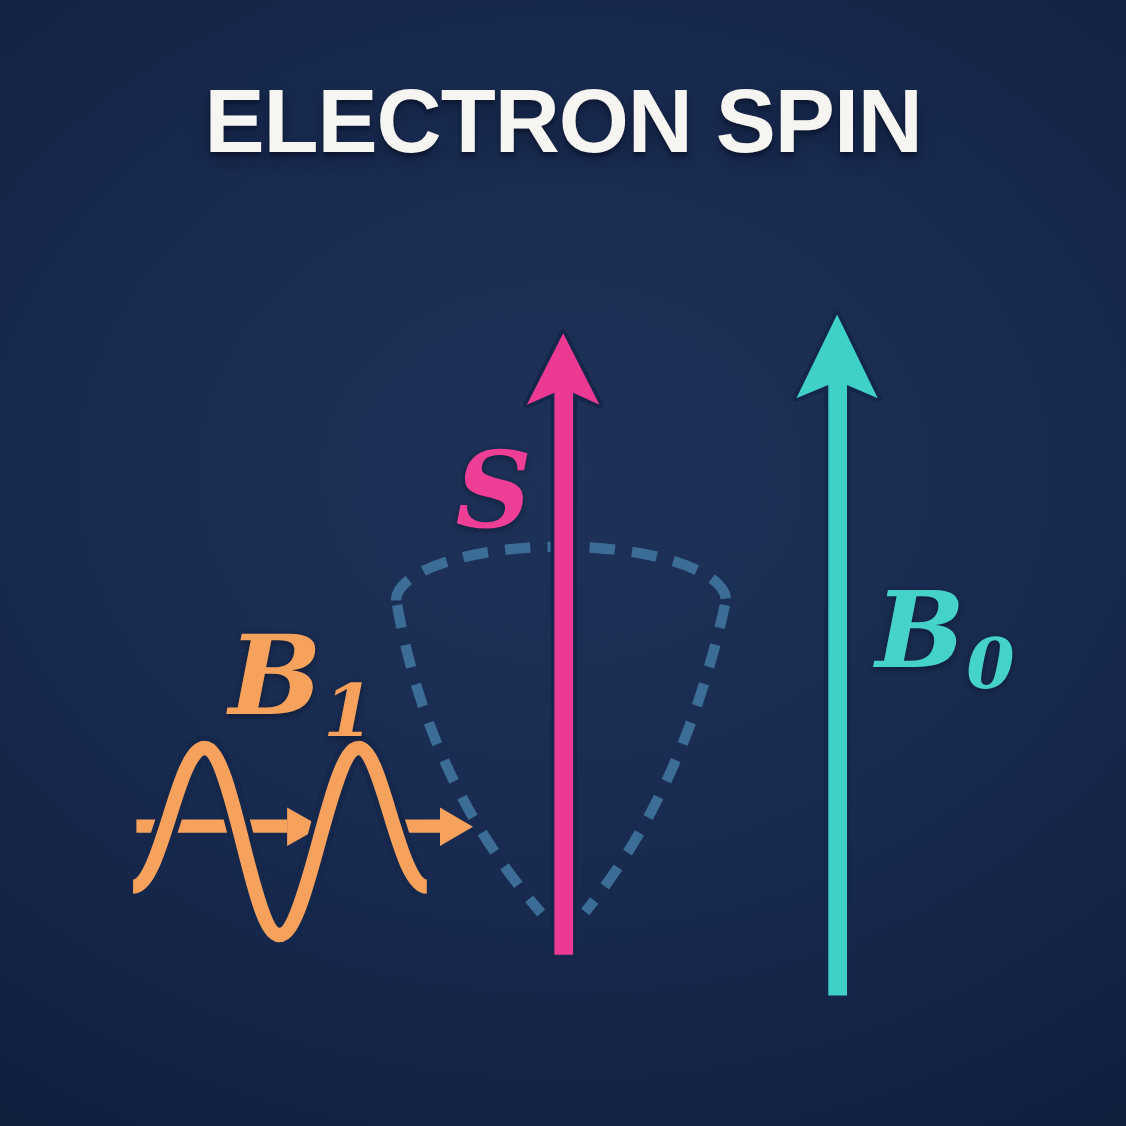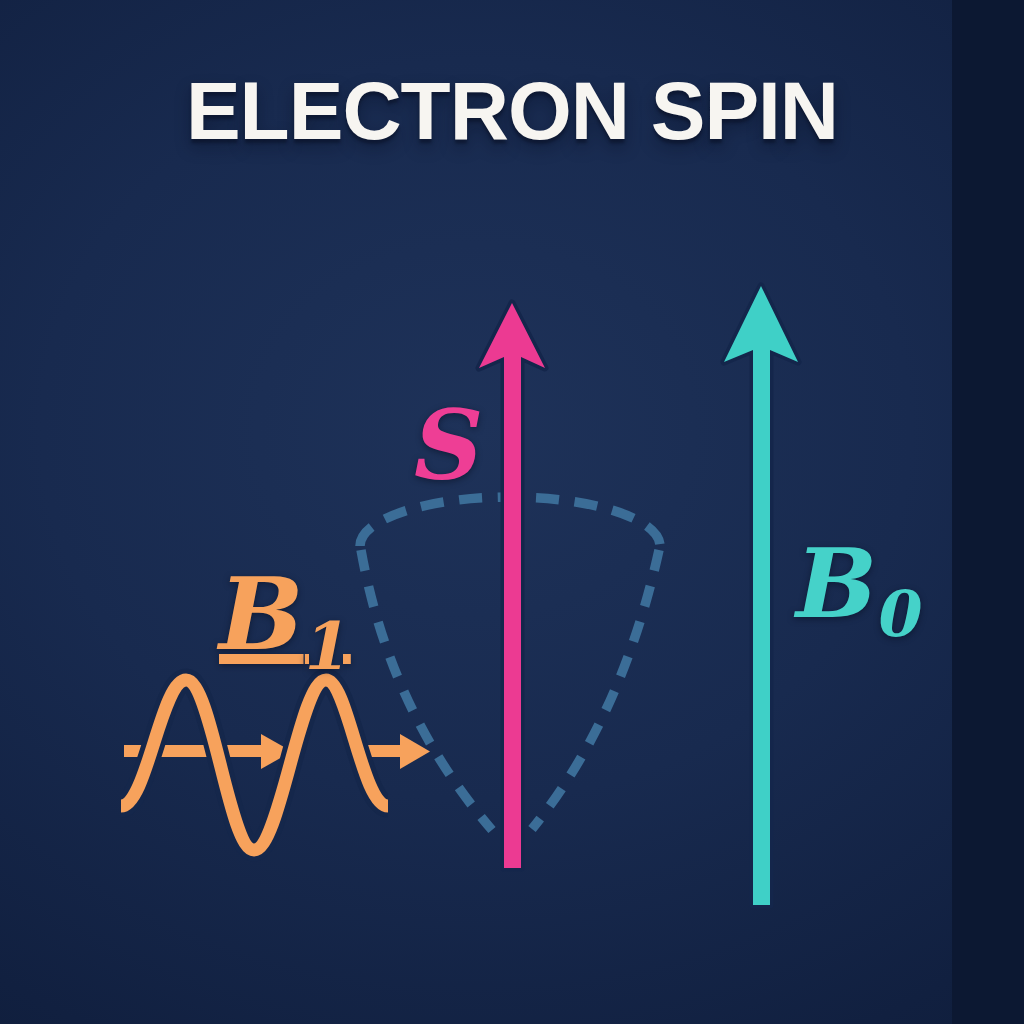--- a/index.html
+++ b/index.html
@@ -2,21 +2,21 @@
 <html><head>
 <meta charset="utf-8">
 <style>
   html, body {
     margin: 0;
     padding: 0;
     background: #0c1832;
   }
   .stage {
     position: relative;
-    width: 952px;
+    width: 1024px;
     height: 1024px;
     overflow: hidden;
     font-family: "Liberation Sans", sans-serif;
     background:
       radial-gradient(ellipse 120% 95% at 50% 42%,
         #1e3259 0%, #182a4f 38%, #112040 70%, #0c1832 100%);
   }
   .title {
     position: absolute;
     top: 66px;
@@ -45,22 +45,22 @@
     white-space: nowrap;
     text-shadow: 0 2px 6px rgba(6,12,28,0.5);
   }
   .label .sub {
     font-size: 0.66em;
     position: relative;
     top: 0.3em;
     margin-left: 0.02em;
   }
   .label-s  { left: 414px; top: 398px; font-size: 96px;  color: #ee3e95; }
-  .label-b1 { left: 219px; top: 564px; font-size: 100px; color: #f7a25c; text-decoration: underline; }
-  .label-b0 { left: 796px; top: 536px; font-size: 96px;  color: #45d2c9; }
+  .label-b1 { left: 208px; top: 564px; font-size: 100px; color: #f7a25c; }
+  .label-b0 { left: 796px; top: 525px; font-size: 96px;  color: #45d2c9; }
 </style>
 </head>
 <body>
 
 <div class="stage">
 
   <header class="title">
     <div>ELECTRON SPIN</div>
   </header>
 

